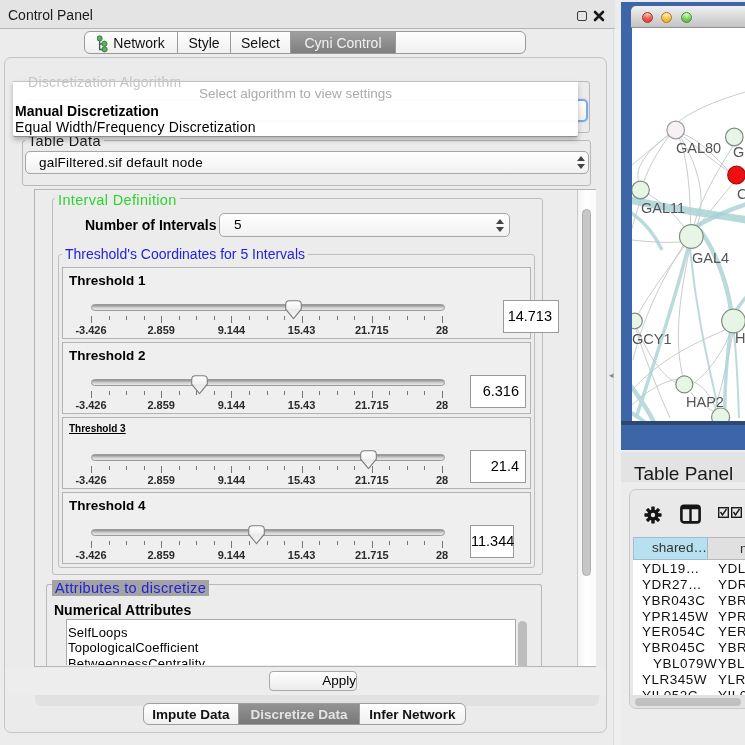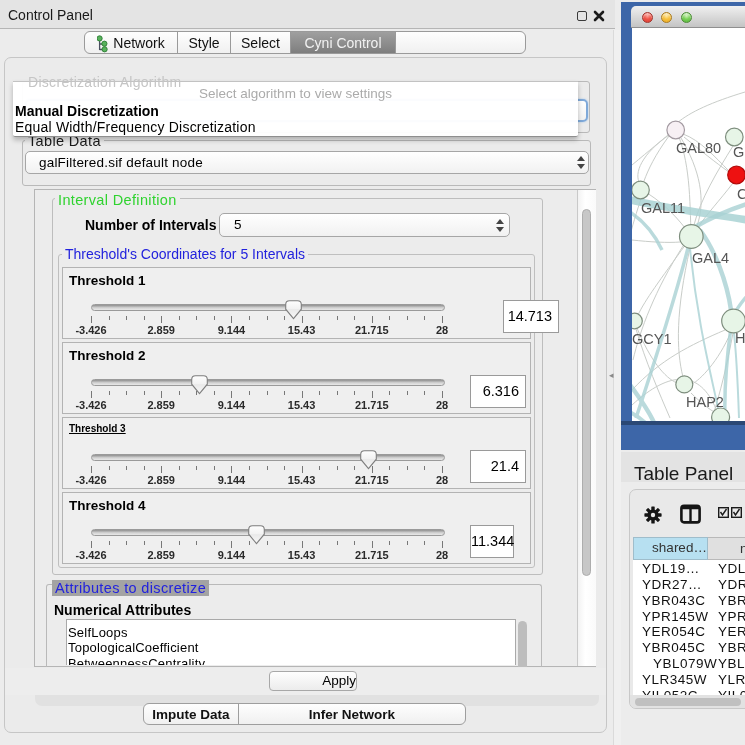--- a/index.html
+++ b/index.html
@@ -252,20 +252,21 @@
   <div style="font-size:13px;letter-spacing:0.2px;color:#000;padding:4.5px 0 0 1px;line-height:15.5px;">SelfLoops<br>TopologicalCoefficient<br>BetweennessCentrality</div>
 </div>
 <div class="abs" style="left:518px;top:621px;width:9px;height:46px;background:#BDBDBD;border-radius:5px 5px 0 0;"></div>
 
 <div class="abs" style="left:5px;top:668px;width:601px;height:27px;background:#EDEDED;"></div>
 <div class="abs" style="left:35px;top:695px;width:564px;height:11px;background:#E1E1E1;border-radius:0 0 7px 7px;"></div>
 <div class="abs" style="left:269px;top:671px;width:88px;height:20px;border:1px solid #A8A8A8;border-radius:4px;background:linear-gradient(#FEFEFE,#ECECEC);font-size:13.5px;color:#000;text-align:right;line-height:18px;">Apply</div>
 
 <div class="abs" style="left:143px;top:703px;width:323px;height:22px;border:1px solid #9E9E9E;border-radius:6px;background:linear-gradient(#FEFEFE,#F0F0F0);overflow:hidden;display:flex;">
   <div style="width:95px;height:100%;border-right:1px solid #9E9E9E;display:flex;align-items:center;justify-content:center;font-size:13.5px;font-weight:600;color:#111;">Impute Data</div>
+  <div style="width:121px;height:100%;border-right:1px solid #9E9E9E;display:flex;align-items:center;justify-content:center;font-size:13.5px;font-weight:600;color:#E4E4E4;background:linear-gradient(#939393,#787878);">Discretize Data</div>
   <div style="flex:1;height:100%;display:flex;align-items:center;justify-content:center;font-size:13.5px;font-weight:600;color:#111;">Infer Network</div>
 </div>
 
 <div class="abs" style="left:613px;top:30px;width:1px;height:715px;background:#DADADA;"></div>
 <div class="abs" style="left:614px;top:30px;width:7px;height:715px;background:#F0F0F0;"></div>
 
 <div class="abs" style="left:609px;top:370px;font-size:9px;color:#8A8A8A;">◂</div>
 
 <div class="abs" style="left:621px;top:2px;width:124px;height:448px;background:#3D66A8;"></div>
 <div class="abs" style="left:621px;top:421px;width:124px;height:4px;background:#2B4875;"></div>

